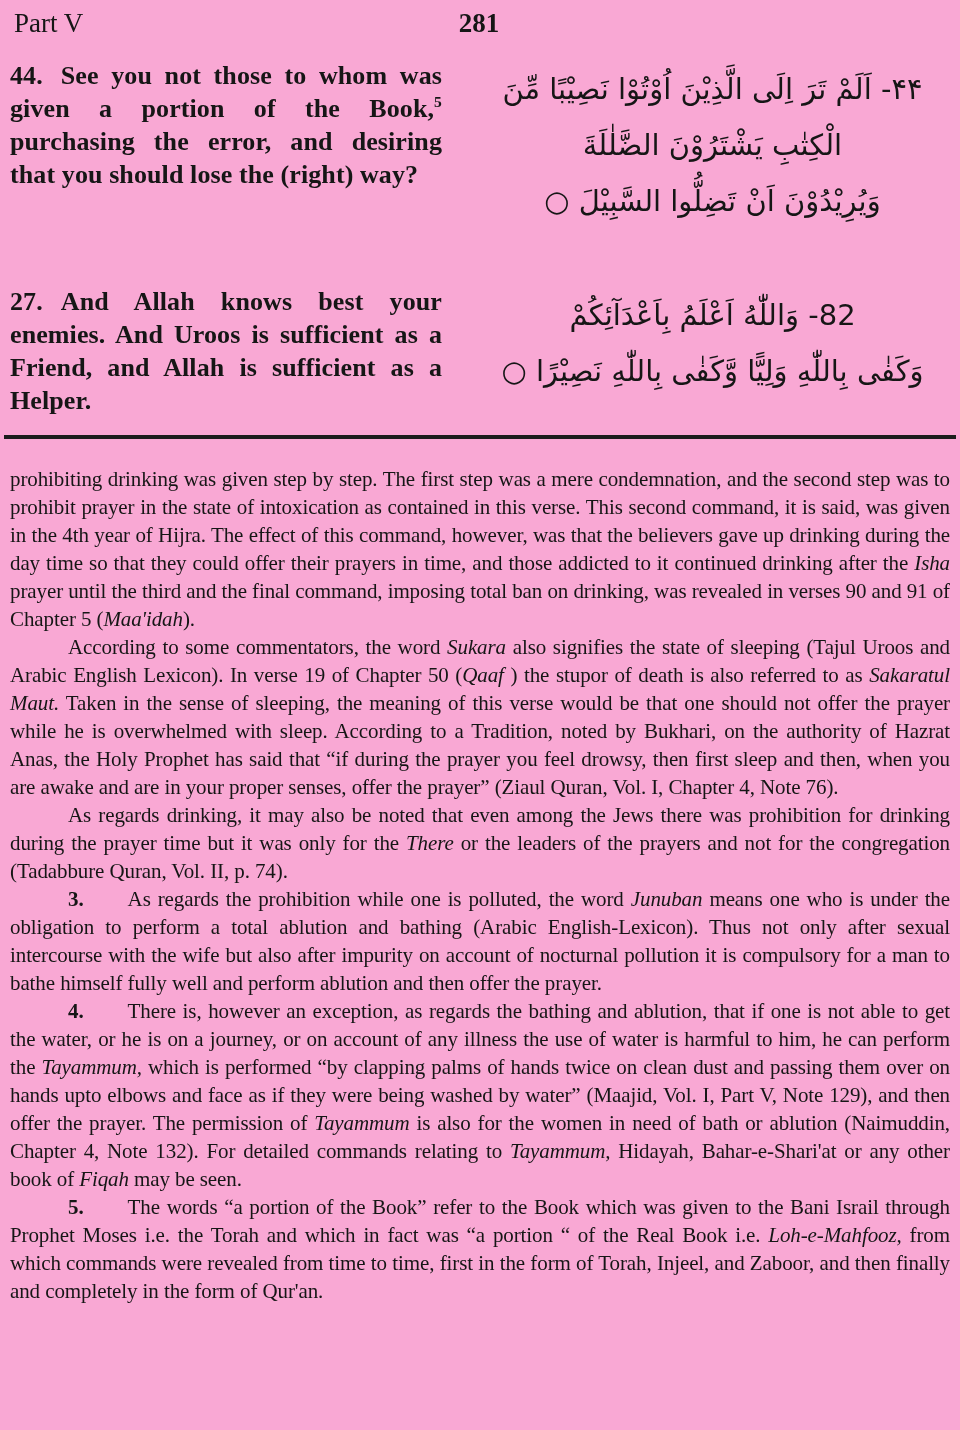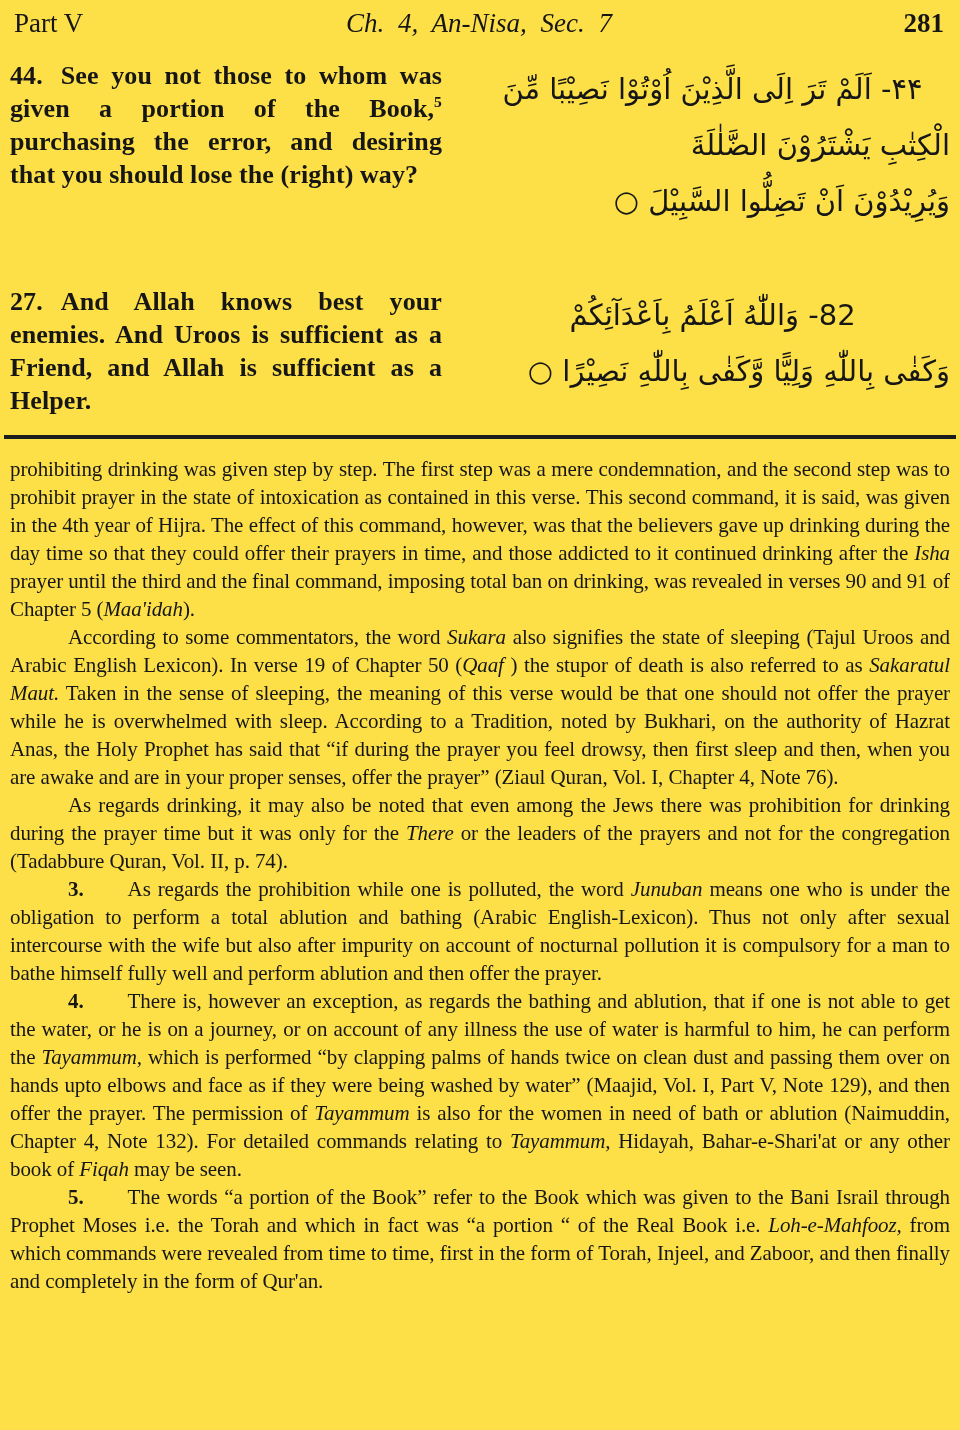--- a/index.html
+++ b/index.html
@@ -1,51 +1,50 @@
 <!DOCTYPE html>
 <html><head>
 <meta charset="utf-8">
 <style>
   html,body{margin:0;padding:0;background:#e8e8e4;}
   .page{
-    width:960px;height:1430px;margin:0 auto;background:#fde047;color:#161616;
+    width:960px;height:1430px;margin:0 auto;background:#f9a8d4;color:#161616;
     font-family:"Liberation Serif",serif;overflow:hidden;position:relative;box-sizing:border-box;
   }
   .hdr{display:grid;grid-template-columns:1fr auto 1fr;align-items:baseline;
        padding:8px 16px 0 14px;font-size:27px;}
   .hdr .l{text-align:left;}
   .hdr .c{font-style:italic;word-spacing:7px;}
   .hdr .r{text-align:right;font-weight:bold;}
   .verses{padding:20px 10px 0 10px;}
   .vrow{display:flex;align-items:flex-start;margin-bottom:56px;gap:31px;}
   .vrow:last-child{margin-bottom:0;}
   .verse-en{width:432px;font-weight:bold;font-size:26px;line-height:33px;
             text-align:justify;letter-spacing:0.1px;}
   .verse-en .vnum{margin-right:18px;}
   .verse-en sup{font-size:0.6em;line-height:0;}
   .verse-ar{flex:1;direction:rtl;font-family:"DejaVu Sans",sans-serif;
             font-size:29px;line-height:56px;padding-left:2px;margin-top:2px;}
-  .ar-line{white-space:nowrap;text-align:right;}
+  .ar-line{white-space:nowrap;text-align:center;}
   .ar-first{text-align:center;}
   .divider{border:none;border-top:4px solid #1c1c1c;margin:18px 4px 0 4px;}
-  .commentary{padding:16px 10px 0 10px;font-size:21px;line-height:28px;
+  .commentary{padding:26px 10px 0 10px;font-size:21px;line-height:28px;
               text-align:justify;letter-spacing:-0.1px;}
   .commentary p{margin:0;}
   .commentary p.indent{text-indent:58px;}
   .pnum{font-weight:bold;margin-right:44px;}
   .it{font-style:italic;}
 </style>
 </head>
 <body>
 
 <div class="page">
 
   <div class="hdr">
     <span class="l">Part V</span>
-    <span class="c">Ch. 4, An-Nisa, Sec. 7</span>
     <span class="r">281</span>
   </div>
 
   <div class="verses">
     <div class="vrow">
       <div class="verse-en"><span class="vnum">44.</span><span>See you not those to whom was given a portion of the Book,</span><sup>5</sup><span> purchasing the error, and desiring that you should lose the (right) way?</span></div>
       <div class="verse-ar" dir="rtl" lang="ar">
           <div class="ar-line ar-first">۴۴- اَلَمْ تَرَ اِلَى الَّذِيْنَ اُوْتُوْا نَصِيْبًا مِّنَ</div>
           <div class="ar-line">الْكِتٰبِ يَشْتَرُوْنَ الضَّلٰلَةَ</div>
           <div class="ar-line">وَيُرِيْدُوْنَ اَنْ تَضِلُّوا السَّبِيْلَ ○</div>

